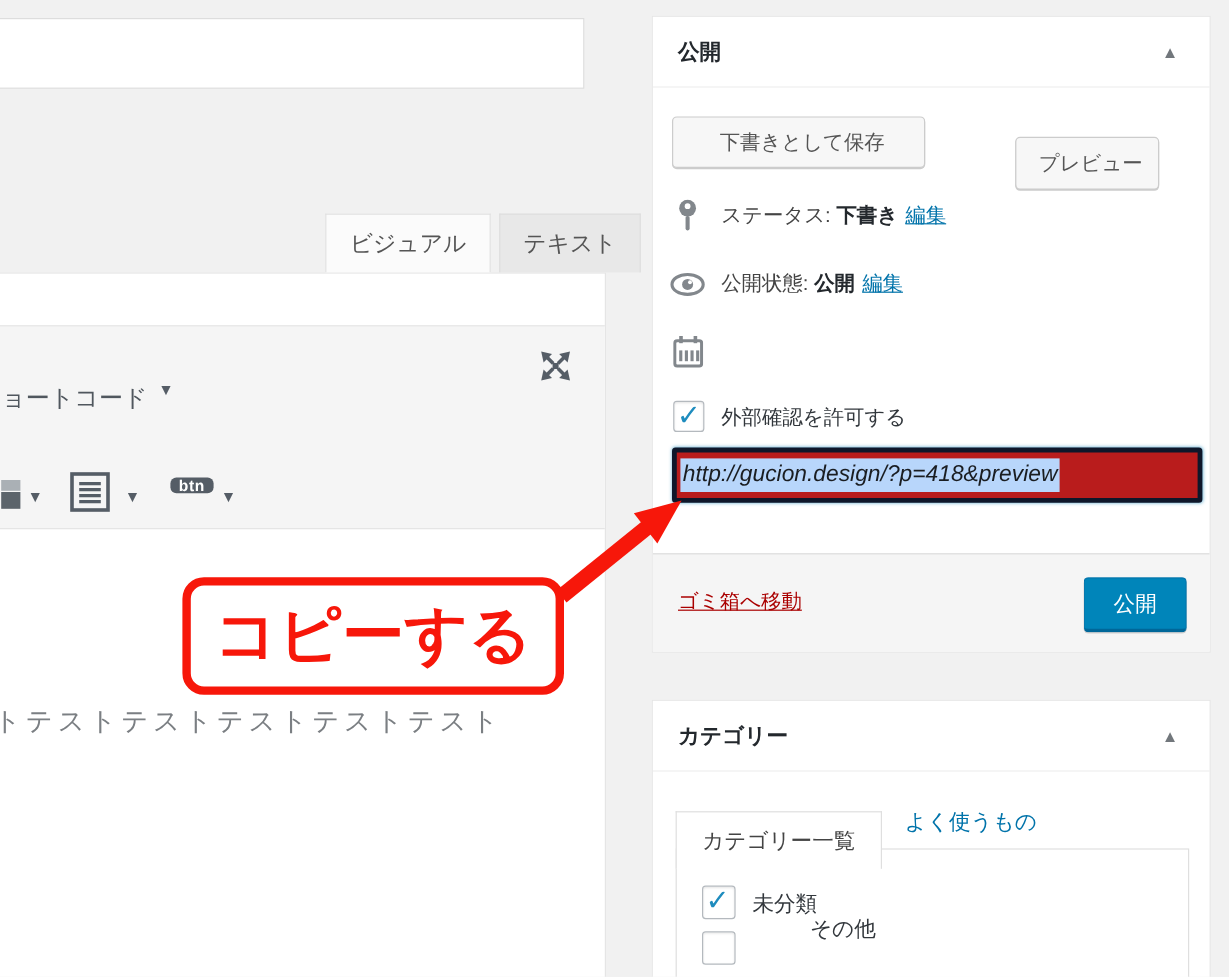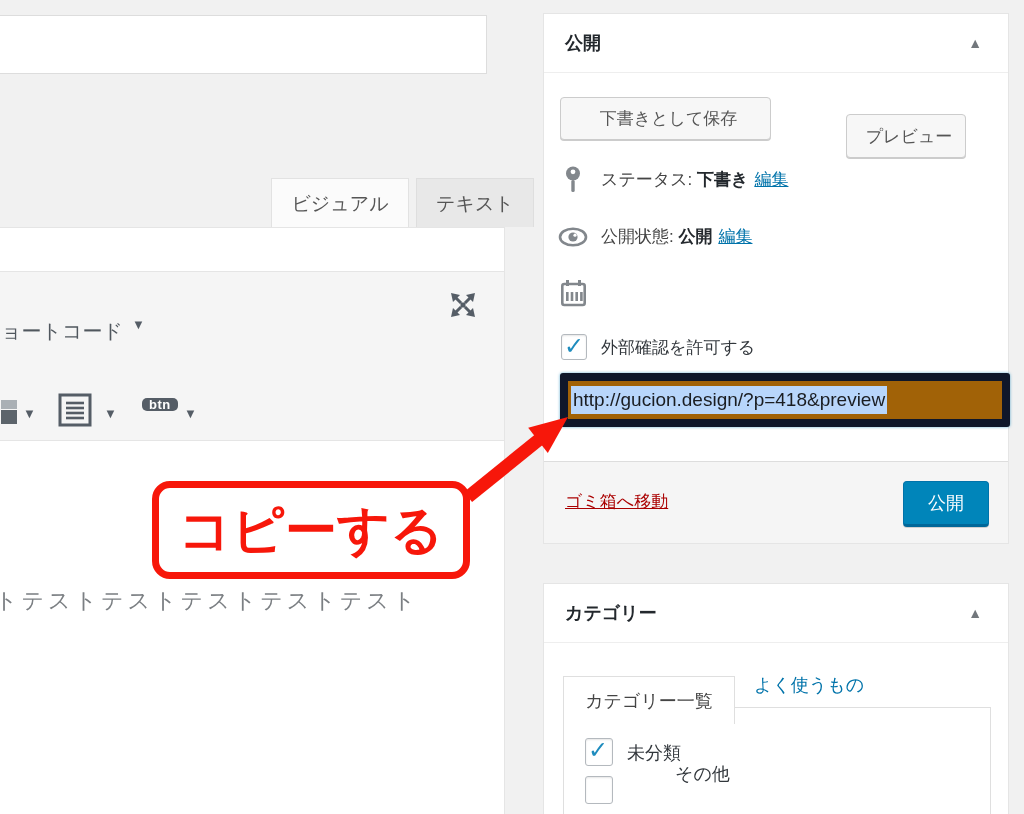--- a/index.html
+++ b/index.html
@@ -101,23 +101,23 @@
     box-shadow:inset 0 1px 2px rgba(0,0,0,.1);cursor:pointer;
   }
   .checkbox .mark{
     position:absolute;left:2px;top:-3px;font-size:24px;font-weight:bold;color:#1e8cbe;
   }
   .check-row-box{left:17px;top:320px;}
   .check-label{position:absolute;left:57px;top:322px;font-size:17px;color:#32373c;}
 
   .url-input{
     position:absolute;left:16px;top:359px;width:428px;height:38px;
-    border:8px solid #0f172a;border-radius:3px;background:#a16207;
+    border:4px solid #0f172a;border-radius:3px;background:#b91c1c;
     box-shadow:0 0 3px rgba(30,140,190,.7);
-    display:flex;align-items:center;padding:0 3px;box-sizing:content-box;cursor:text;
+    display:flex;align-items:center;padding:0 3px;box-sizing:content-box;cursor:text;font-style:italic;
   }
   .url-selected{
     background:#b8d6fb;font-size:19px;color:#1a1d21;padding:3px 2px;white-space:nowrap;
   }
   .url-caption{
     position:absolute;left:15px;top:408px;width:440px;
     font-size:18px;font-style:italic;color:#50575e;letter-spacing:0px;white-space:nowrap;
   }
   .panel-footer{
     position:absolute;left:0;bottom:0;width:100%;height:82px;

